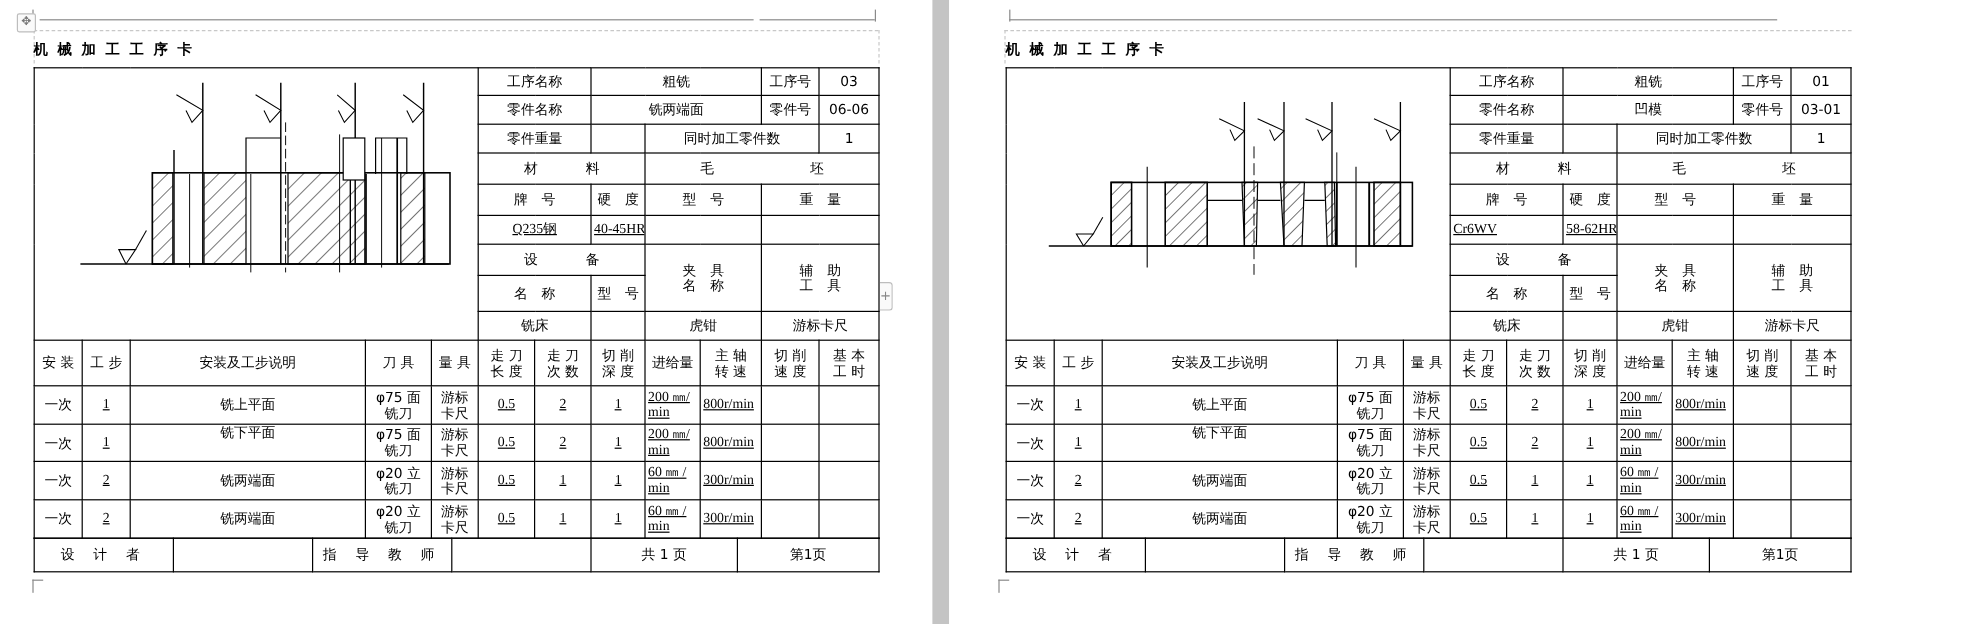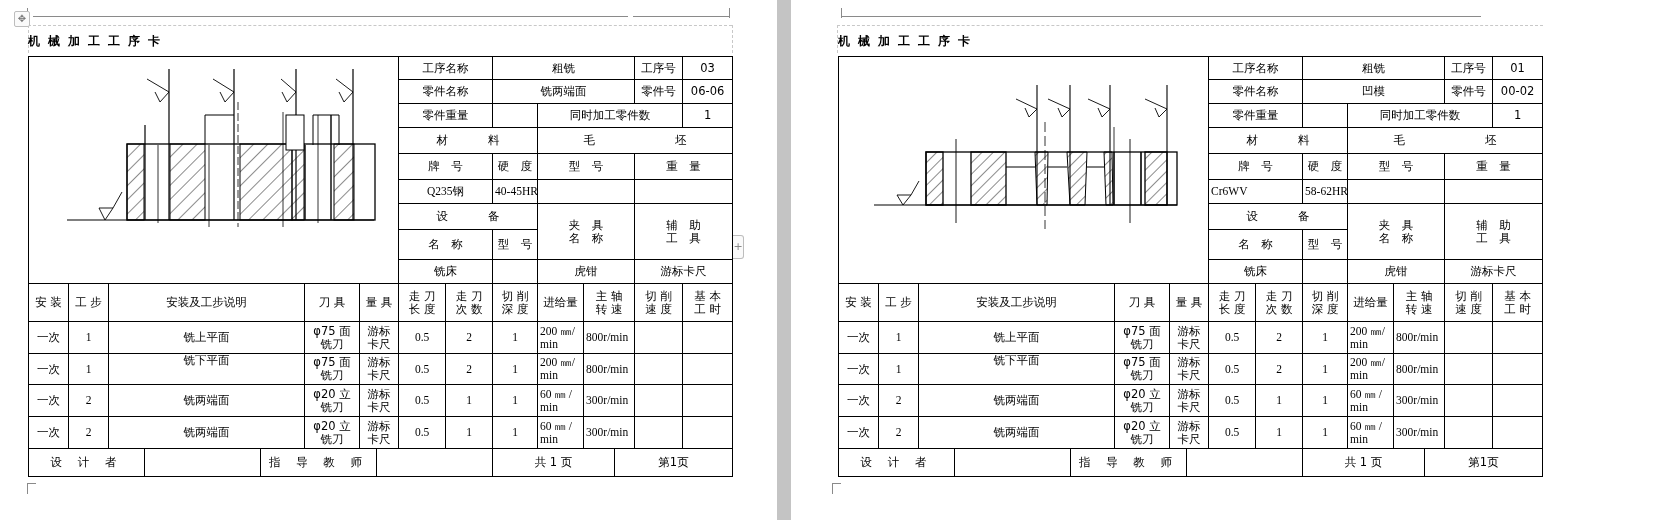--- a/index.html
+++ b/index.html
@@ -13,21 +13,21 @@
   .dash { position:absolute; border:0 dashed #c8c8c8; }
   .move-handle { position:absolute; left:14px; top:11px; width:14px; height:14px; border:1px solid #bdbdbd;
                  border-radius:2px; background:#fafafa; font-size:10px; line-height:14px; text-align:center; color:#777; }
   .add-handle { position:absolute; width:10px; height:22px; border:1px solid #bdbdbd; border-left:none;
                 border-radius:0 3px 3px 0; background:#fafafa; font-size:11px; line-height:22px; text-align:center; color:#888; }
   .card { position:absolute; top:26px; }
   .title { height:30px; text-align:left; font-weight:bold; font-size:12px; letter-spacing:8px; line-height:30px; }
   table.grid { border-collapse:collapse; table-layout:fixed; }
   table.grid td { border:1.5px solid #000; padding:0; text-align:center; vertical-align:middle;
                   font-size:11.5px; line-height:13px; overflow:hidden; white-space:nowrap; }
-  .serif { font-family:"Liberation Serif", "DejaVu Serif", serif; }
+  .serif { font-family:"Liberation Serif", "DejaVu Serif", serif;text-decoration:underline; }
   .small { font-size:10.5px; }
   .wrap { white-space:normal !important; }
   .spaced { letter-spacing:6px; }
   .left-align { text-align:left !important; padding-left:2px !important; }
   .top-align { vertical-align:top !important; }
   .drawing-cell { position:relative; }
   .drawing-cell svg { position:absolute; left:0; top:0; }
 </style>
 </head>
 <body>
@@ -387,21 +387,21 @@
         </td>
         <td colspan="2">工序名称</td>
         <td colspan="3">粗铣</td>
         <td>工序号</td>
         <td>01</td>
       </tr>
       <tr style="height:24px">
         <td colspan="2">零件名称</td>
         <td colspan="3">凹模</td>
         <td>零件号</td>
-        <td class="small">00-02</td>
+        <td class="small">03-01</td>
       </tr>
       <tr style="height:24px">
         <td colspan="2">零件重量</td>
         <td colspan="1"></td>
         <td colspan="3">同时加工零件数</td>
         <td class="small">1</td>
       </tr>
       <tr style="height:26px">
         <td colspan="3"><span>材</span><span style="display:inline-block;width:40px"></span><span>料</span></td>
         <td colspan="4"><span>毛</span><span style="display:inline-block;width:80px"></span><span>坯</span></td>

